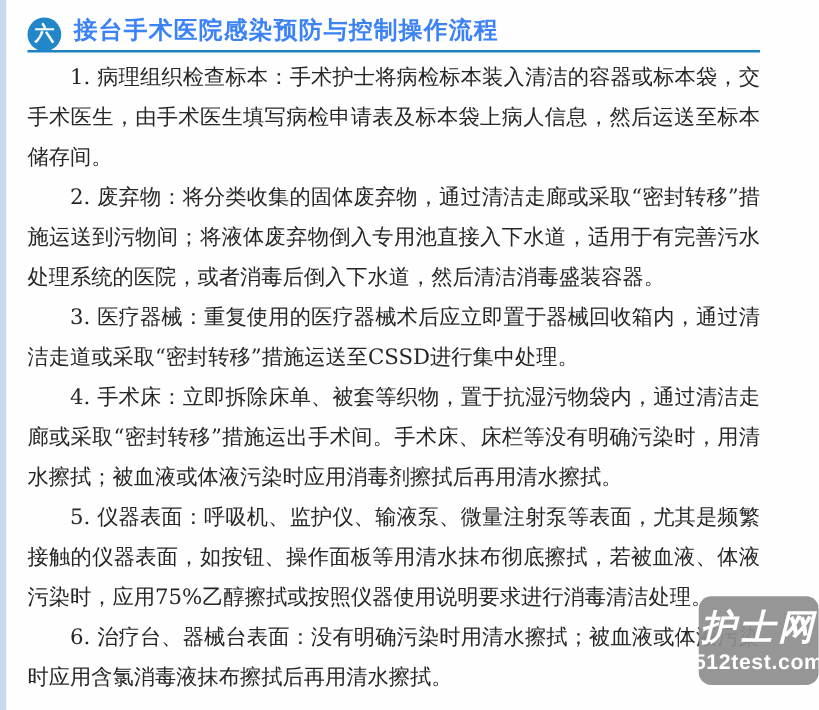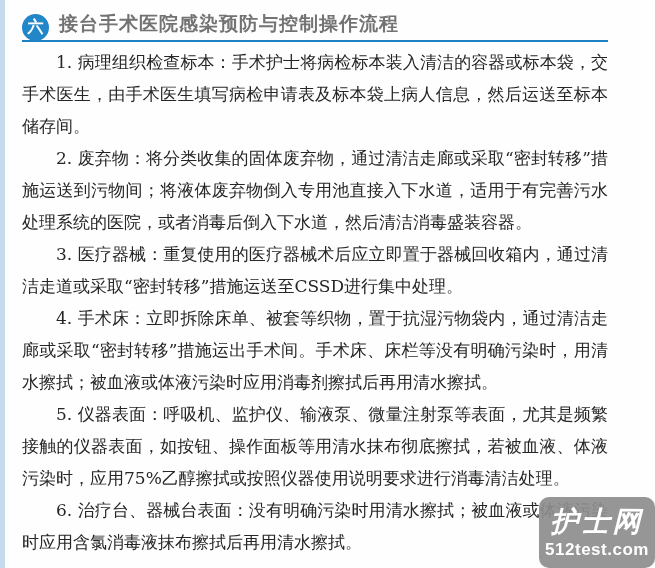--- a/index.html
+++ b/index.html
@@ -45,24 +45,24 @@
     display: flex;
     align-items: center;
     justify-content: center;
     font-family: "Liberation Sans", sans-serif;
     font-size: 16px;
     font-weight: bold;
     margin-bottom: -4px;
   }
   .title {
     margin: 0;
-    font-family: Liberation Mono, monospace;
+    font-family: Liberation Serif, serif;
     font-size: 19px;
     font-weight: bold;
-    color: #737373;
+    color: #3b82f6;
     letter-spacing: 1px;
     line-height: 24px;
   }
   .subheading {
     margin: 16px 0 6px 4px;
     font-family: "Liberation Sans", sans-serif;
     font-size: 17px;
     font-weight: bold;
     color: #1b1b1b;
     letter-spacing: 0.5px;
@@ -74,22 +74,22 @@
     color: #262626;
     text-align: justify;
   }
   .bodytext p {
     margin: 0;
     text-indent: 2em;
   }
   .watermark {
     position: absolute;
     right: 0;
-    bottom: 0;
-    width: 116px;
+    bottom: 20px;
+    width: 96px;
     height: 71px;
     background: rgba(141, 141, 141, 0.92);
     border-radius: 10px;
     color: #ffffff;
     text-align: center;
     display: flex;
     flex-direction: column;
     justify-content: center;
     align-items: center;
   }

